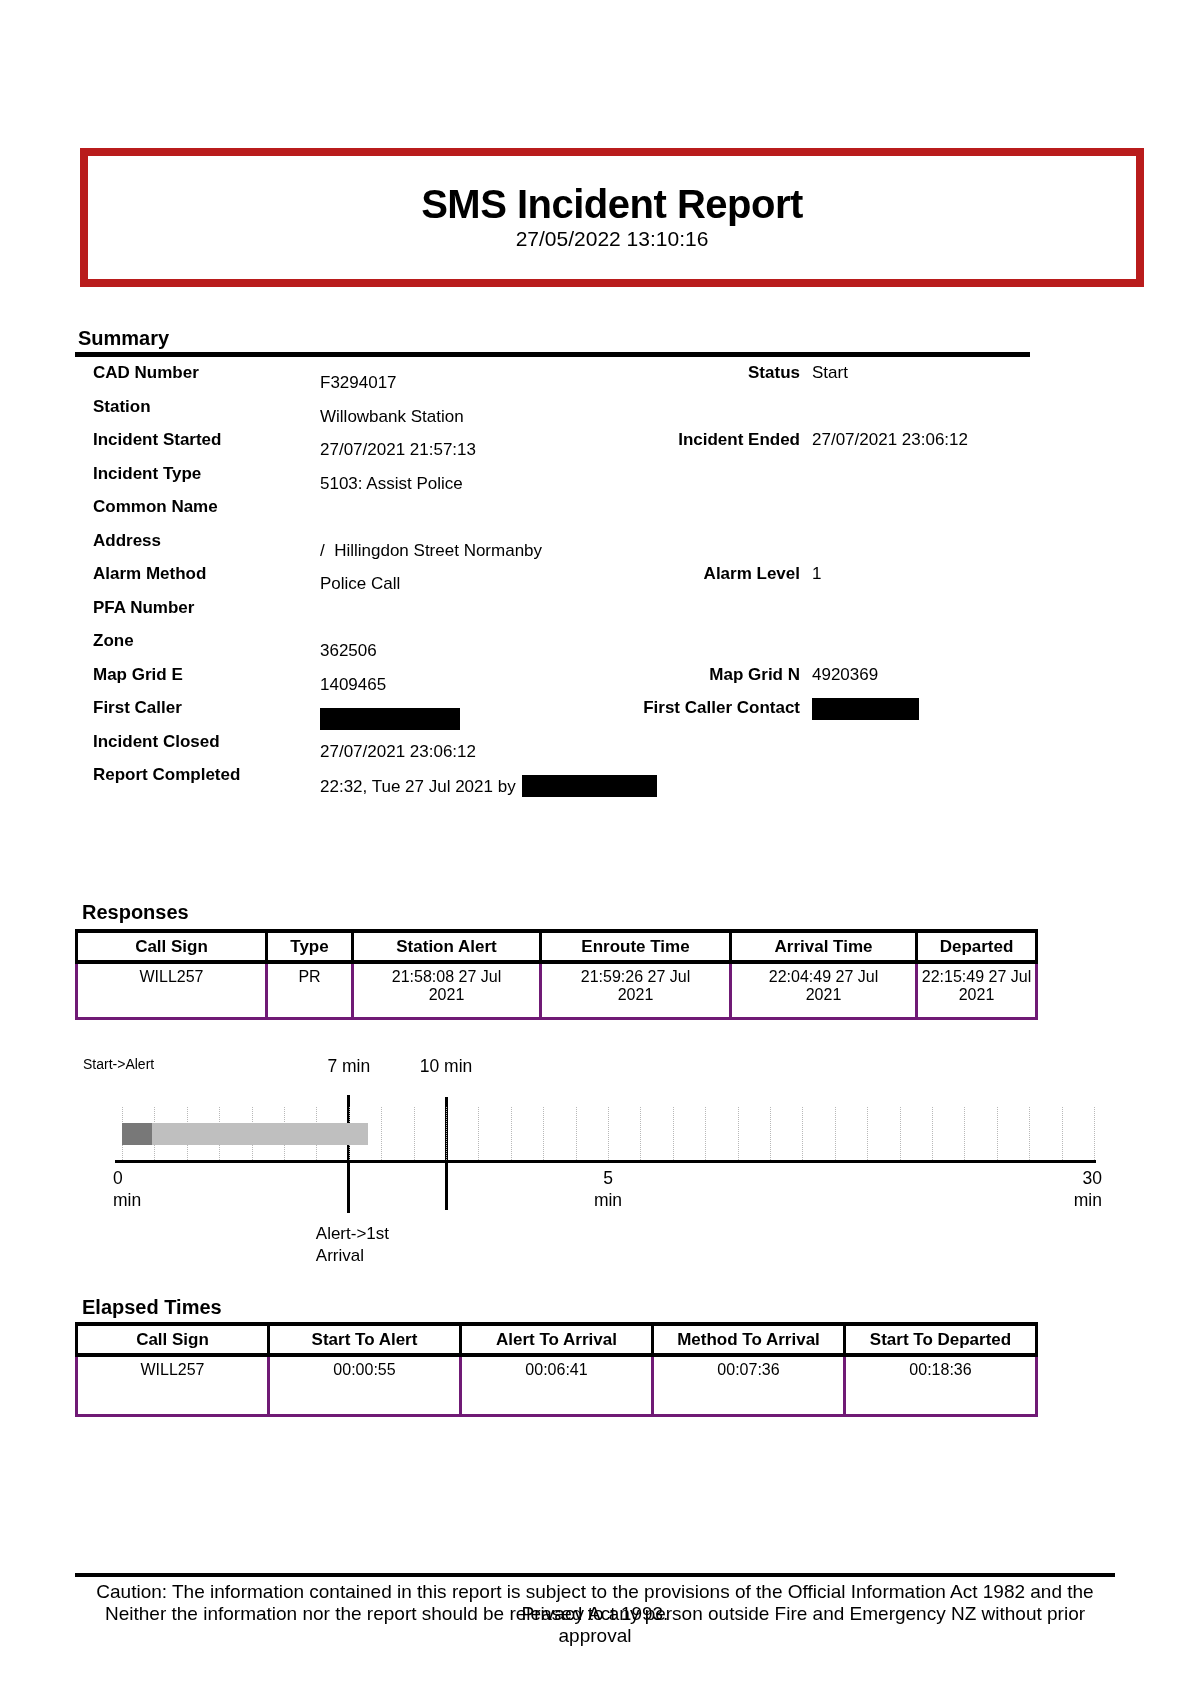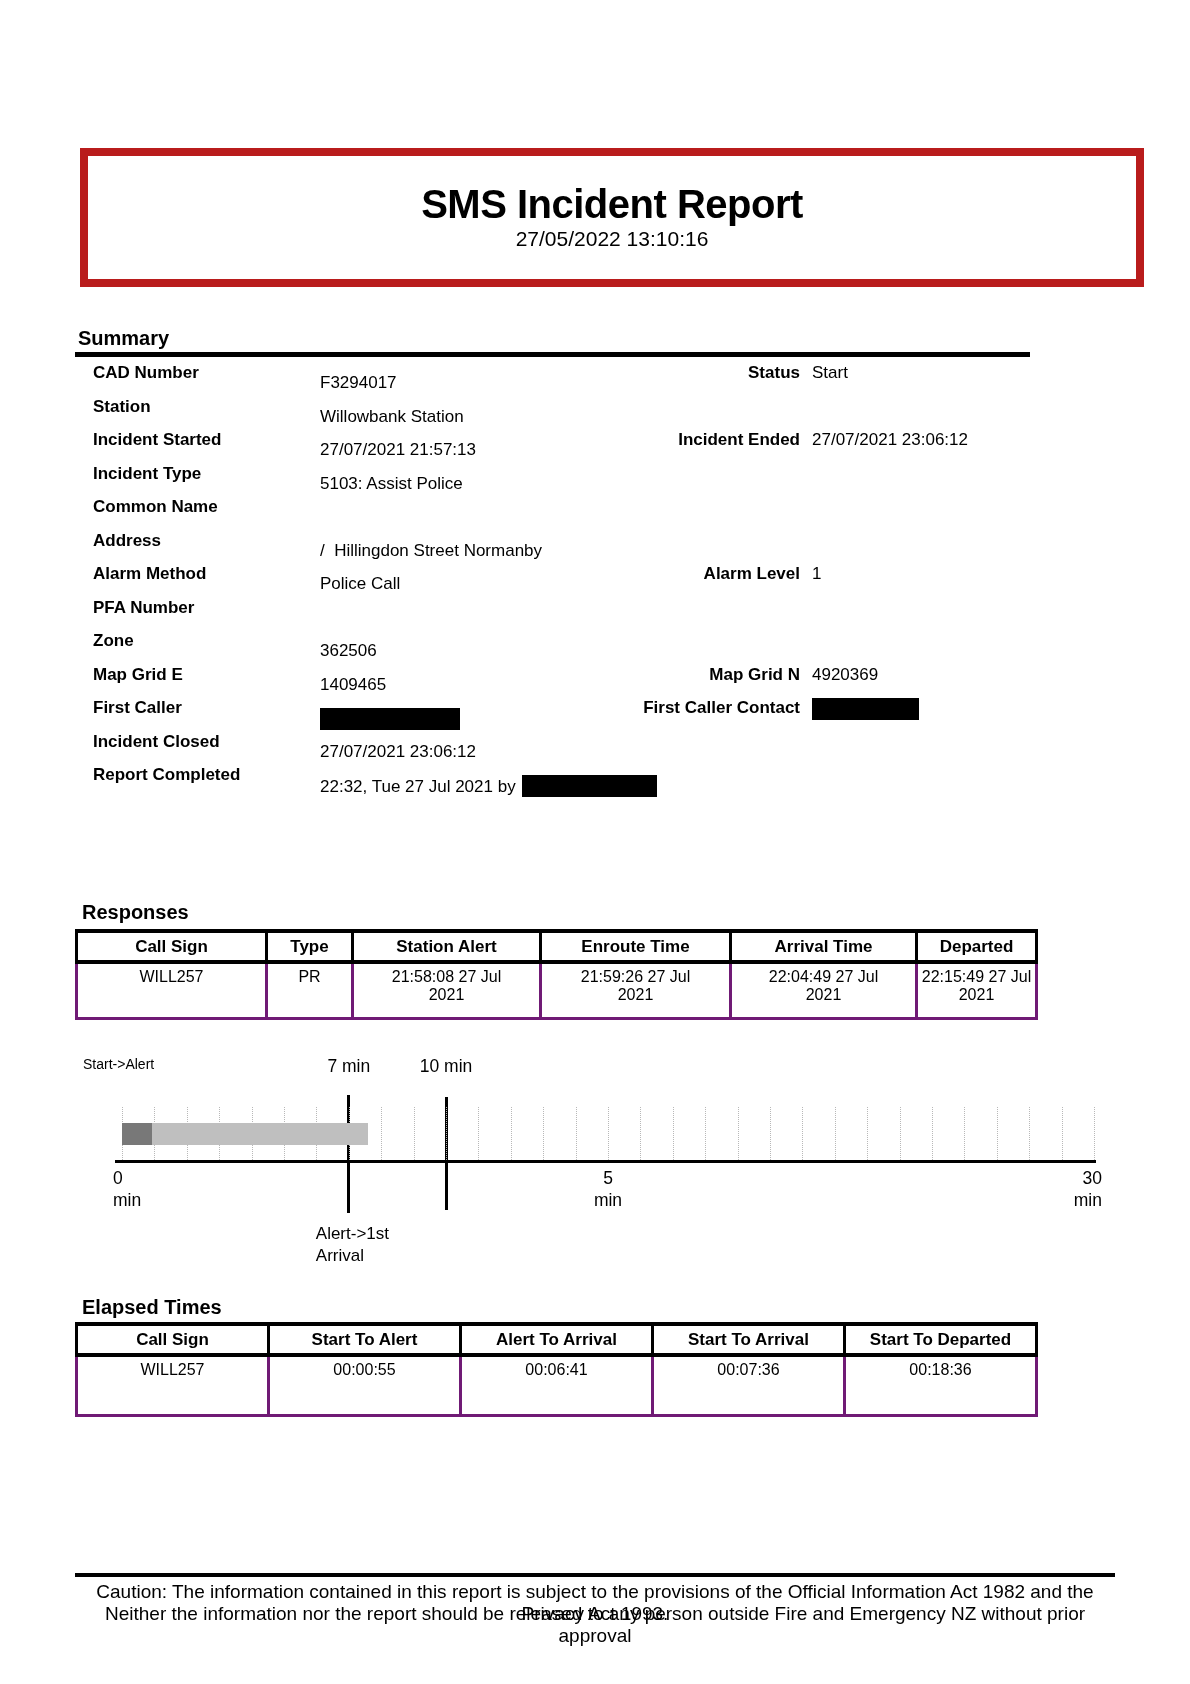--- a/index.html
+++ b/index.html
@@ -244,21 +244,21 @@
           <col style="width:192px">
           <col style="width:192px">
         <col style="width:192px">
           <col style="width:192px">
       </colgroup>
       <thead>
         <tr>
           <th>Call Sign</th>
           <th>Start To Alert</th>
           <th>Alert To Arrival</th>
-          <th>Start To Arrival</th>
+          <th>Method To Arrival</th>
           <th>Start To Departed</th>
         </tr>
       </thead>
       <tbody>
         <tr>
           <td class="elap-td">WILL257</td>
           <td class="elap-td">00:00:55</td>
           <td class="elap-td">00:06:41</td>
           <td class="elap-td">00:07:36</td>
           <td class="elap-td">00:18:36</td>

